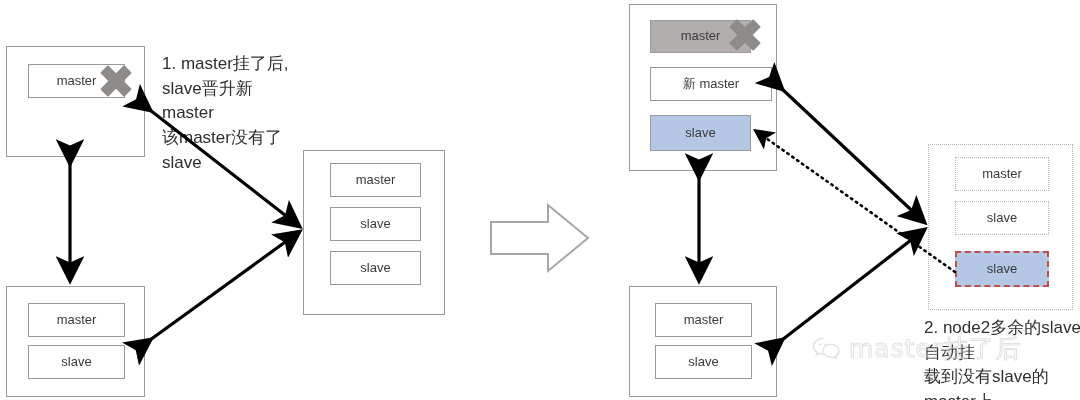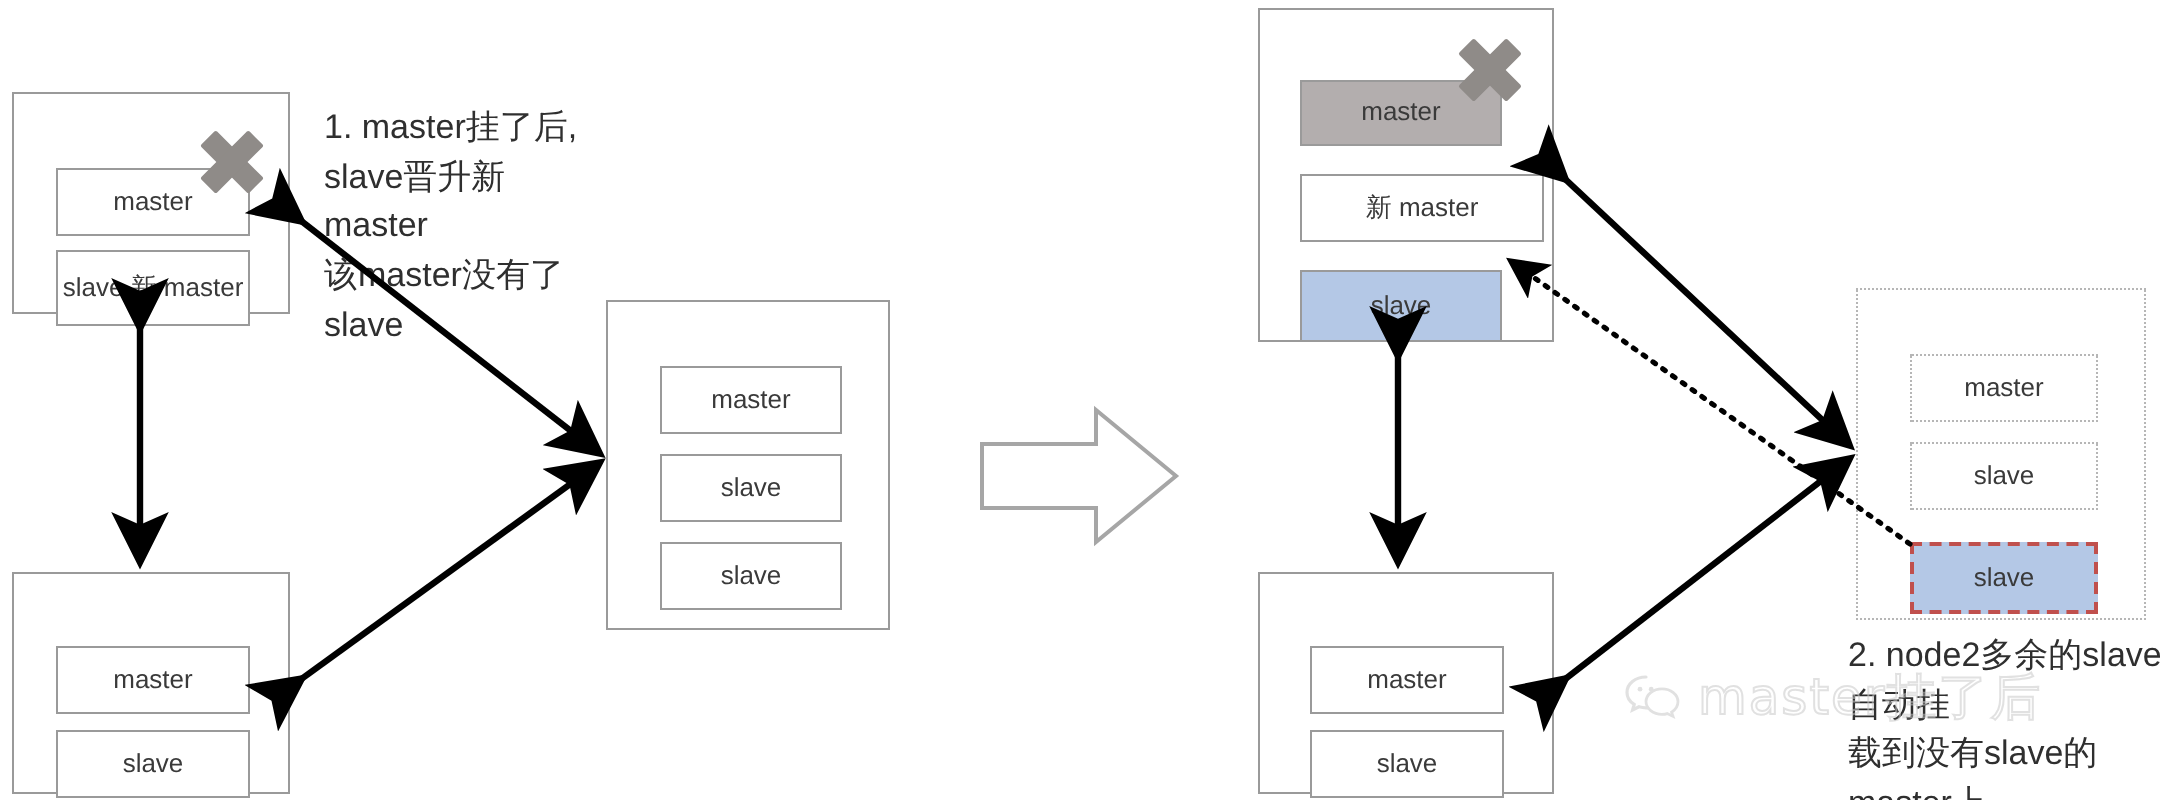--- a/index.html
+++ b/index.html
@@ -11,21 +11,21 @@
   }
   #stage{position:absolute;left:0;top:0;width:1080px;height:400px;}
   svg.layer{position:absolute;left:0;top:0;width:1080px;height:400px;pointer-events:none;}
 
   .node{position:absolute;box-sizing:border-box;background:#ffffff;}
   .node.solid{border:1px solid #9a9a9a;}
   .node.dotted{border:1px dotted #b6b6b6;}
 
   .proc{position:absolute;box-sizing:border-box;display:flex;align-items:center;
         justify-content:center;text-align:center;line-height:1.12;
-        font-size:13px;color:#3a3a3a;background:#ffffff;border:1px solid #9a9a9a;margin-top:20px;}
+        font-size:13px;color:#3a3a3a;background:#ffffff;border:1px solid #9a9a9a;}
   .proc.dotted{border:1px dotted #b6b6b6;}
   .proc.dead{background:#b3aeae;border:1px solid #9a9a9a;color:#3a3a3a;}
   .proc.blue{background:#b4c8e6;border:1px solid #9a9a9a;}
   .proc.blue-hl{background:#b4c8e6;border:2px dashed #c0504d;}
 
   .xmark{position:absolute;width:42px;height:42px;pointer-events:none;}
   .xmark:before,.xmark:after{
     content:"";position:absolute;left:50%;top:50%;
     width:34px;height:11px;background:#8f8b88;border-radius:1px;
     transform-origin:center;
@@ -42,22 +42,20 @@
            font-family:"DejaVu Sans",sans-serif;letter-spacing:1px;white-space:nowrap;}
 </style>
 </head>
 <body>
 
 <div id="stage">
 
   <div class="node solid" style="left:6px;top:46px;width:139px;height:111px;">
     <div class="proc" style="left:21px;top:17px;width:97px;height:34px;">master</div>
     <div class="xmark" style="left:88px;top:13px;"></div>
-    <div class="proc" style="left:21px;top:58px;width:97px;height:38px;">slave
-新 master</div>
   </div>
 
   <div class="node solid" style="left:6px;top:286px;width:139px;height:111px;">
     <div class="proc" style="left:21px;top:16px;width:97px;height:34px;">master</div>
     <div class="proc" style="left:21px;top:58px;width:97px;height:34px;">slave</div>
   </div>
 
   <div class="node solid" style="left:303px;top:150px;width:142px;height:165px;">
     <div class="proc" style="left:26px;top:12px;width:91px;height:34px;">master</div>
     <div class="proc" style="left:26px;top:56px;width:91px;height:34px;">slave</div>

